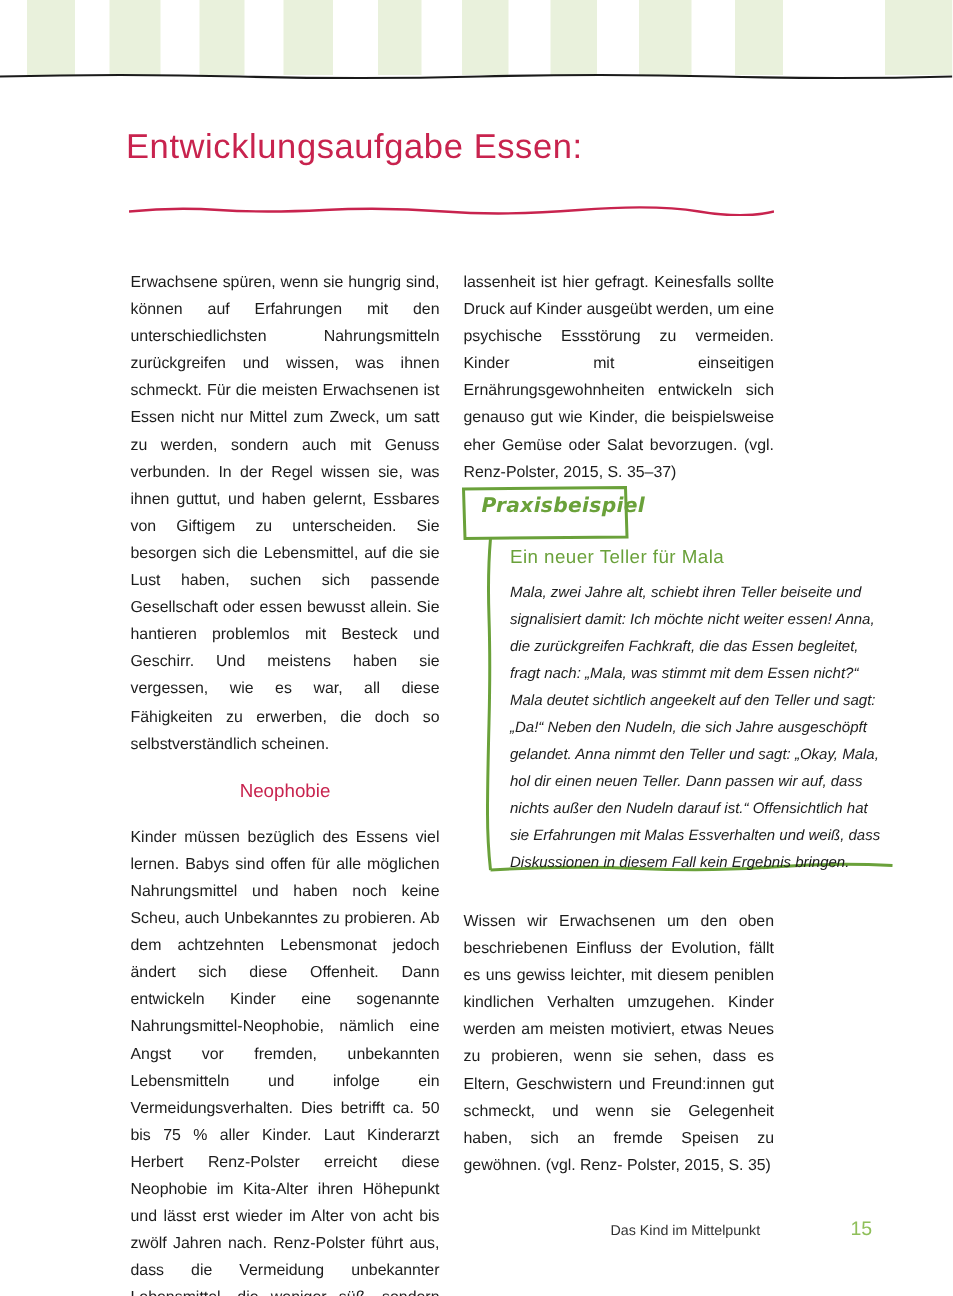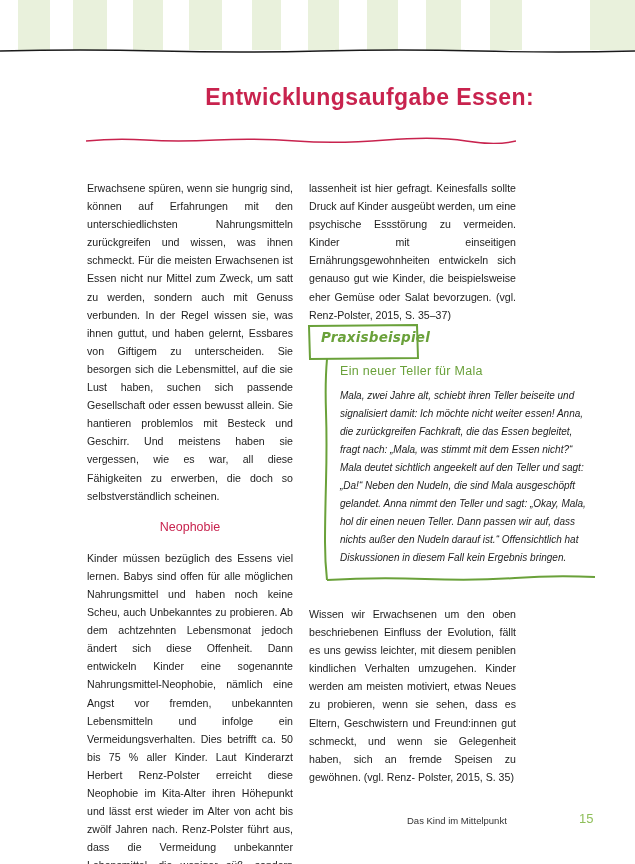--- a/index.html
+++ b/index.html
@@ -5,22 +5,22 @@
   html, body { margin: 0; padding: 0; }
   body {
     width: 635px; height: 864px; background: #ffffff; position: relative; overflow: hidden;
     font-family: "Liberation Sans", "DejaVu Sans", sans-serif; color: #1a1a1a;
   }
   .stripes { position: absolute; left: 0; top: 0; width: 635px; height: 50px; }
   .stripe { position: absolute; top: 0; height: 50px; background: #e9f1dc; }
   .top-rule { position: absolute; left: 0; top: 48px; width: 635px; height: 6px; }
 
   .title {
-    position: absolute; left: 84px; width: 450px; top: 82px; text-align: right;
-    color: #c8234e; font-size: 23px; line-height: 30px; letter-spacing: 0.4px; font-weight: bold;
+    position: absolute; left: 84px; width: 450px; top: 82px; text-align: left;
+    color: #c8234e; font-size: 23px; line-height: 30px; letter-spacing: 0.4px; font-weight: normal;
   }
   .title-rule { position: absolute; left: 86px; top: 136px; width: 430px; height: 8px; }
 
   .col { position: absolute; font-size: 10.6px; line-height: 18.1px; text-align: justify; color: #1c1c1c; }
   .col p { margin: 0; }
   .col-left { left: 87px; top: 179px; width: 206px; }
   .col-right-top { left: 309px; top: 179px; width: 207px; }
   .col-right-bottom { left: 309px; top: 605px; width: 207px; }
 
   .subhead { color: #c8234e; font-size: 12.5px; margin: 13px 0 13px 0 !important; text-align: center; }
@@ -33,21 +33,21 @@
   }
   .praxis-heading {
     position: absolute; left: 35px; top: 42px; color: #6aa13a; font-size: 12.5px; letter-spacing: 0.3px;
   }
   .praxis-text {
     position: absolute; left: 35px; top: 65px; width: 268px; font-size: 10px; line-height: 18px; color: #1c1c1c;
   }
   .praxis-text span { display: block; white-space: nowrap; font-style: italic; }
 
   .footer-label { position: absolute; left: 407px; top: 815px; font-size: 9.5px; color: #333; }
-  .footer-page { position: absolute; left: 579px; top: 811px; font-size: 13px; color: #8fbf5a; }
+  .footer-page { position: absolute; left: 567px; top: 811px; font-size: 13px; color: #8fbf5a; }
 </style>
 </head>
 <body>
 
 <div class="stripes">
   <div class="stripe" style="left:18px;width:32px"></div>
   <div class="stripe" style="left:73px;width:34px"></div>
   <div class="stripe" style="left:133px;width:30px"></div>
   <div class="stripe" style="left:189px;width:33px"></div>
   <div class="stripe" style="left:252px;width:29px"></div>
@@ -85,24 +85,25 @@
     <path d="M22 258 Q70 255 120 257 T210 256 T290 255" stroke="#6aa13a" stroke-width="2" fill="none"></path>
   </svg>
   <div class="praxis-label">Praxisbeispiel</div>
   <div class="praxis-heading">Ein neuer Teller für Mala</div>
   <div class="praxis-text">
     <span>Mala, zwei Jahre alt, schiebt ihren Teller beiseite und</span>
     <span>signalisiert damit: Ich möchte nicht weiter essen! Anna,</span>
     <span>die zurückgreifen Fachkraft, die das Essen begleitet,</span>
     <span>fragt nach: „Mala, was stimmt mit dem Essen nicht?“</span>
     <span>Mala deutet sichtlich angeekelt auf den Teller und sagt:</span>
-    <span>„Da!“ Neben den Nudeln, die sind Mala ausgeschöpft</span>
+    <span>„Da!“ Neben den Nudeln, die sich Jahre ausgeschöpft</span>
     <span>gelandet. Anna nimmt den Teller und sagt: „Okay, Mala,</span>
     <span>hol dir einen neuen Teller. Dann passen wir auf, dass</span>
     <span>nichts außer den Nudeln darauf ist.“ Offensichtlich hat</span>
+    <span>sie Erfahrungen mit Malas Essverhalten und weiß, dass</span>
     <span>Diskussionen in diesem Fall kein Ergebnis bringen.</span>
   </div>
 </div>
 
 <div class="col col-right-bottom">
   <p>Wissen wir Erwachsenen um den oben beschriebenen Einfluss der Evolution, fällt es uns gewiss leichter, mit diesem peniblen kindlichen Verhalten umzugehen. Kinder werden am meisten motiviert, etwas Neues zu probieren, wenn sie sehen, dass es Eltern, Geschwistern und Freund:innen gut schmeckt, und wenn sie Gelegenheit haben, sich an fremde Speisen zu gewöhnen. (vgl. Renz- Polster, 2015, S. 35)</p>
 </div>
 
 <div class="footer-label">Das Kind im Mittelpunkt</div>
 <div class="footer-page">15</div>

